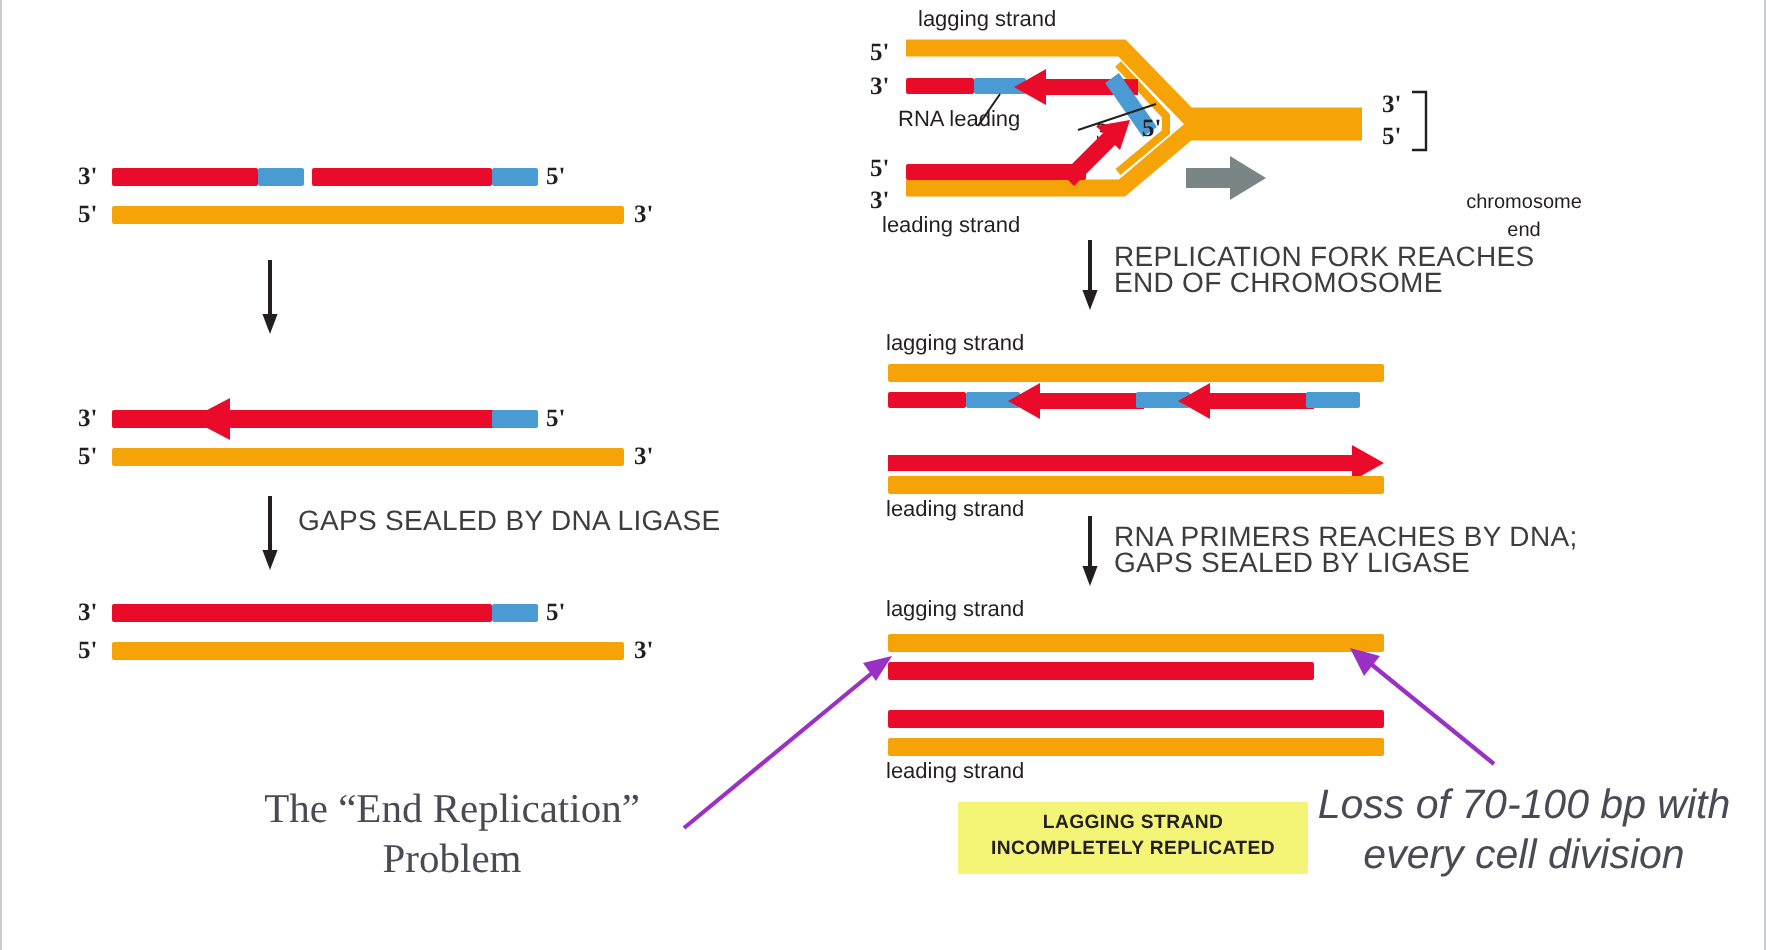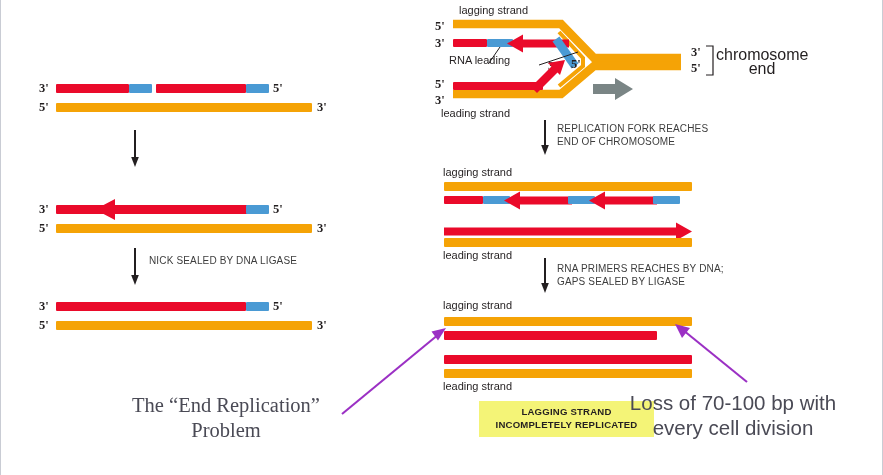--- a/index.html
+++ b/index.html
@@ -19,40 +19,40 @@
   .red{background:#ea0a2a;}
   .blue{background:#4a9ad4;}
   .orange{background:#f5a306;}
 
   
   .prime{position:absolute;font-family:"Liberation Serif",serif;
          font-weight:bold;font-size:12.5px;color:#231f20;line-height:1;}
 
   
   .steptext{position:absolute;font-family:"Liberation Sans",sans-serif;
-            font-size:10px;letter-spacing:.15px;color:#3d3d3d;
+            font-size:14px;letter-spacing:.15px;color:#3d3d3d;
             line-height:13.2px;white-space:pre-line;}
 
   
   .slabel{position:absolute;font-family:"Liberation Sans",sans-serif;
           font-size:11px;color:#231f20;line-height:1;}
 
   
   .caption{position:absolute;font-family:"Liberation Sans",sans-serif;
            font-size:20.5px;color:#4a4a55;line-height:25px;text-align:center;}
 
   
   .highlight{position:absolute;background:#f4f477;color:#231f20;
              font-size:9.6px;font-weight:bold;line-height:12.5px;
              text-align:center;padding:5px 8px 6px 8px;letter-spacing:.2px;
              white-space:pre-line;box-sizing:border-box;}
 
   
-  .chrnote{position:absolute;font-size:16px;color:#231f20;
-           line-height:13.5px;text-align:center;white-space:pre-line;}
+  .chrnote{position:absolute;font-size:10px;color:#231f20;
+           line-height:13.5px;text-align:center;white-space:pre-line;margin-top:47px;}
 
   svg{position:absolute;overflow:visible;}
 </style>
 </head>
 <body>
 
 <div id="slide">
 
   <div>
     <span class="prime" style="left:38px;top:82px;">3'</span>
@@ -85,21 +85,21 @@
 
     <span class="prime" style="left:38px;top:222px;">5'</span>
     <div class="bar orange" style="left:55px;top:224px;width:256px;"></div>
     <span class="prime" style="left:316px;top:222px;">3'</span>
   </div>
 
   <svg class="abs" style="left:130px;top:248px;width:14px;height:38px;">
     <line x1="4" y1="0" x2="4" y2="28" stroke="#231f20" stroke-width="2"></line>
     <polygon points="4,37 0.2,27 7.8,27" fill="#231f20"></polygon>
   </svg>
-  <div class="steptext" style="left:148px;top:254px;width:250px;">NICK SEALED BY DNA LIGASE</div>
+  <div class="steptext" style="left:148px;top:254px;width:250px;">GAPS SEALED BY DNA LIGASE</div>
 
   <div>
     <span class="prime" style="left:38px;top:300px;">3'</span>
     <div class="bar red" style="left:55px;top:302px;width:190px;"></div>
     <div class="bar blue" style="left:245px;top:302px;width:23px;"></div>
     <span class="prime" style="left:272px;top:300px;">5'</span>
 
     <span class="prime" style="left:38px;top:319px;">5'</span>
     <div class="bar orange" style="left:55px;top:321px;width:256px;"></div>
     <span class="prime" style="left:316px;top:319px;">3'</span>
@@ -222,16 +222,16 @@
   </div>
 
   <svg class="abs" style="left:668px;top:318px;width:90px;height:72px;">
     <line x1="78" y1="64" x2="14" y2="12" stroke="#9b30c4" stroke-width="2.1"></line>
     <polygon points="6,6 21,10 13,20" fill="#9b30c4"></polygon>
   </svg>
 
   <div class="highlight" style="left:478px;top:401px;width:175px;">LAGGING STRAND
 INCOMPLETELY REPLICATED</div>
 
-  <div class="caption" style="left:616px;top:390px;width:232px;">Loss of 70-100 bp with
+  <div class="caption" style="left:645px;top:390px;width:232px;font-style:italic;">Loss of 70-100 bp with
 every cell division</div>
 
 </div>
 
 </body></html>

